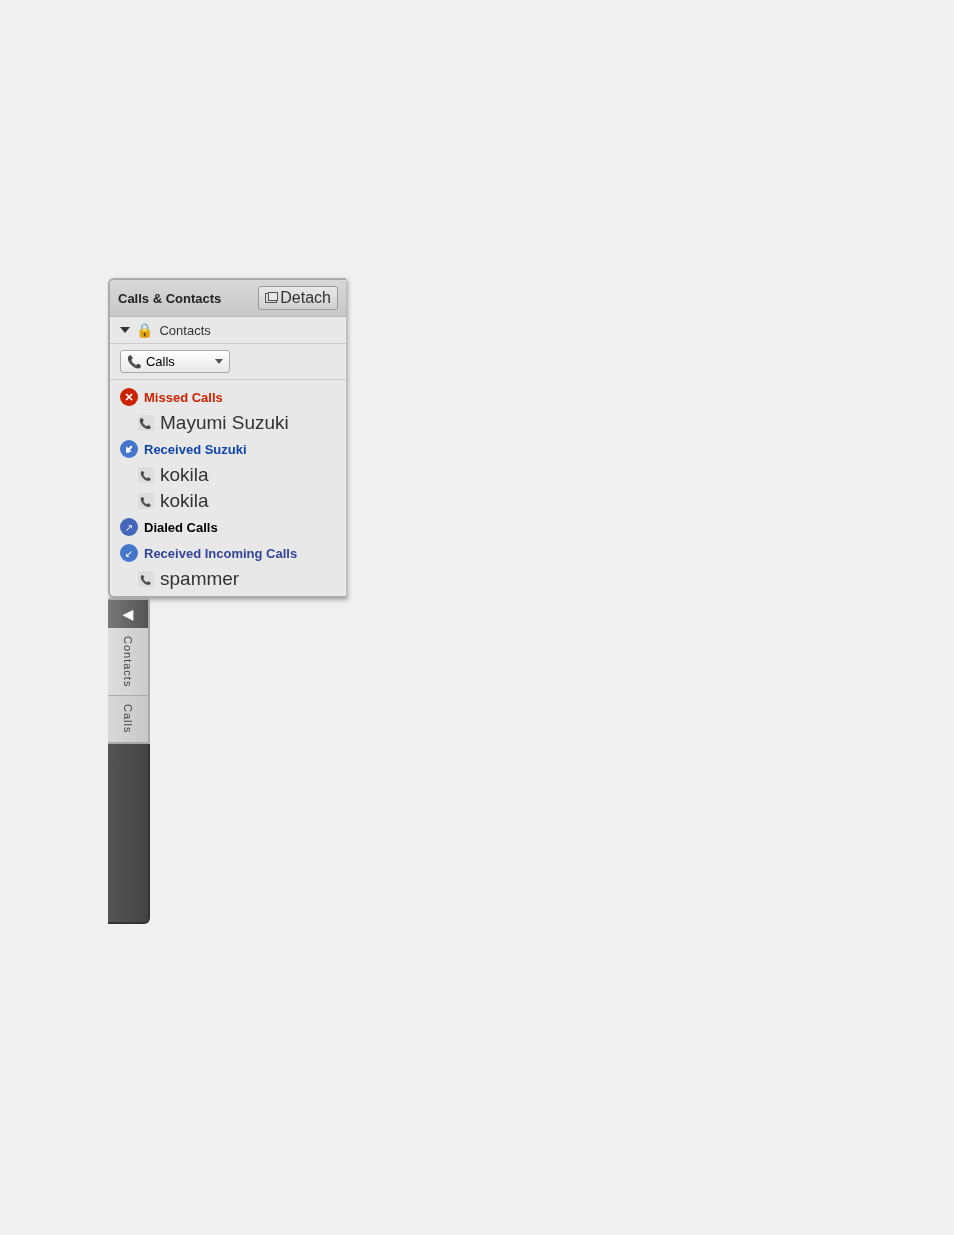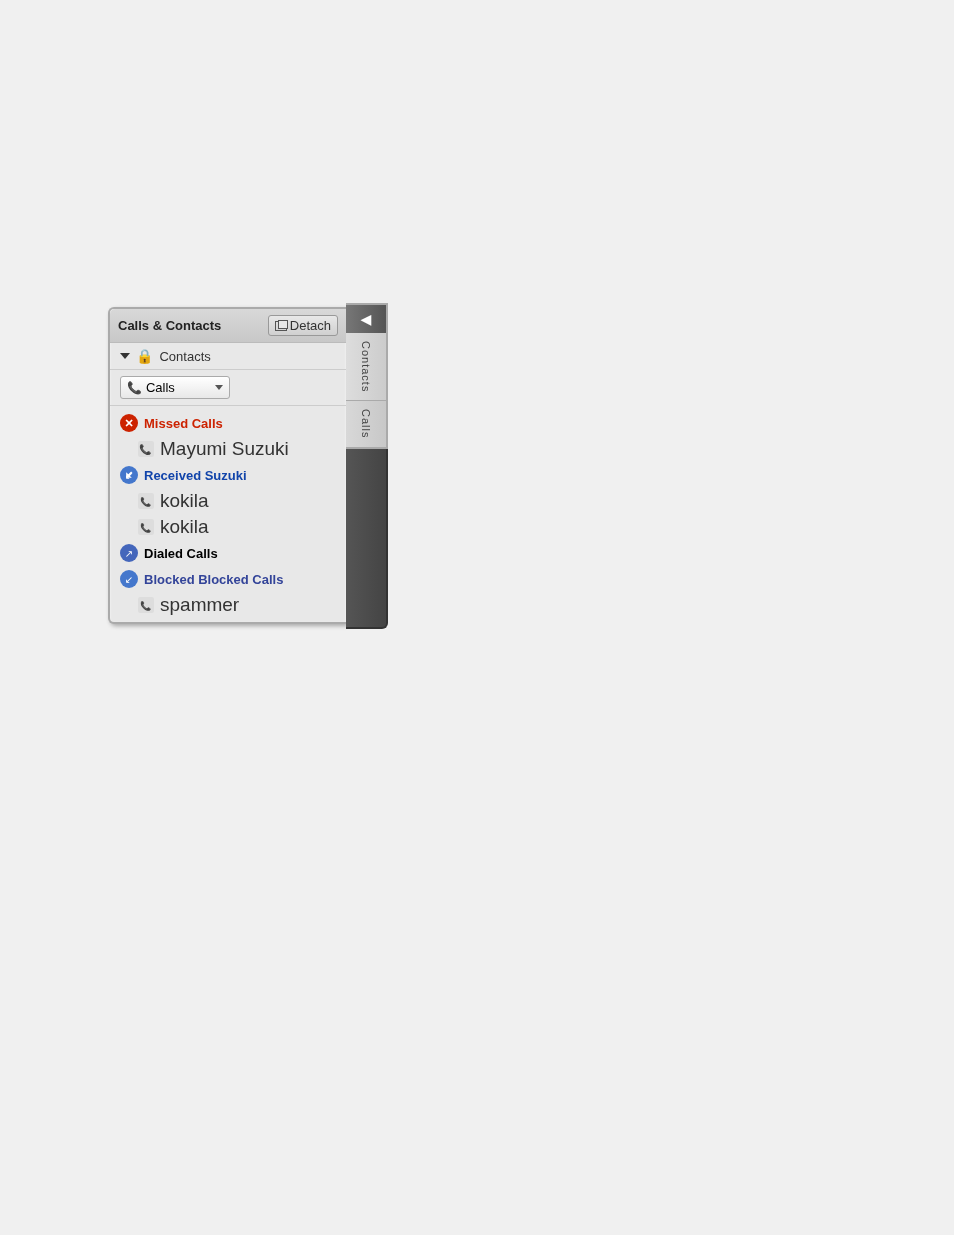--- a/index.html
+++ b/index.html
@@ -37,21 +37,21 @@
       font-size: 13px;
       font-weight: bold;
       color: #222;
     }
 
     .detach-btn {
       background: linear-gradient(to bottom, #e8e8e8, #d0d0d0);
       border: 1px solid #999;
       border-radius: 3px;
       padding: 2px 6px;
-      font-size: 13px;
+      font-size: 16px;
       cursor: pointer;
       display: flex;
       align-items: center;
       gap: 3px;
       color: #333;
     }
 
     .detach-icon-sq {
       width: 12px;
       height: 10px;
@@ -161,24 +161,23 @@
       color: #333;
     }
 
     .section-missed-color { color: #cc2200; }
     .section-received-color { color: #1144aa; }
     .section-dialed-color { color: #000000; }
     .section-blocked-color { color: #334499; }
 
     .outer-wrap {
       display: flex;
-      flex-direction: row;
-      align-items: center;
+      flex-direction: column;
+      align-items: flex-start;
       position: relative;
-      margin-top: 25px;
     }
   </style>
 </head>
 <body>
 
 <div class="outer-wrap" style="position:absolute; left:108px; top:278px; width:280px;">
 
   <div class="main-panel">
 
     <div class="panel-header">
@@ -252,21 +251,21 @@
           <text x="9" y="13" text-anchor="middle" fill="white" font-size="10">↗</text>
         </svg>
         <span class="section-label section-dialed-color">Dialed Calls</span>
       </div>
 
       <div class="section-header">
         <svg width="18" height="18" viewBox="0 0 18 18">
           <circle cx="9" cy="9" r="9" fill="#4477cc"></circle>
           <text x="9" y="13" text-anchor="middle" fill="white" font-size="10">↙</text>
         </svg>
-        <span class="section-label section-blocked-color">Blocked Blocked Calls</span>
+        <span class="section-label section-blocked-color">Received Incoming Calls</span>
       </div>
 
       <div class="call-item">
         <svg width="16" height="16" viewBox="0 0 16 16">
           <rect width="16" height="16" rx="2" fill="#ddd"></rect>
           <text x="8" y="12" text-anchor="middle" font-size="9">📞</text>
         </svg>
         <span class="call-item-name">spammer</span>
       </div>
 

